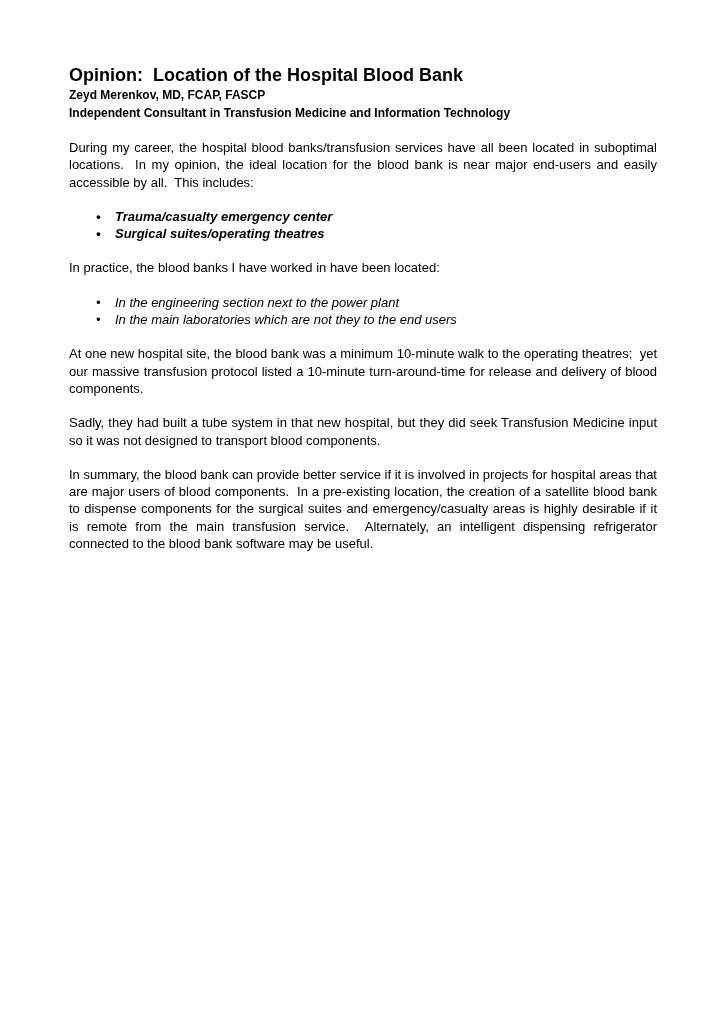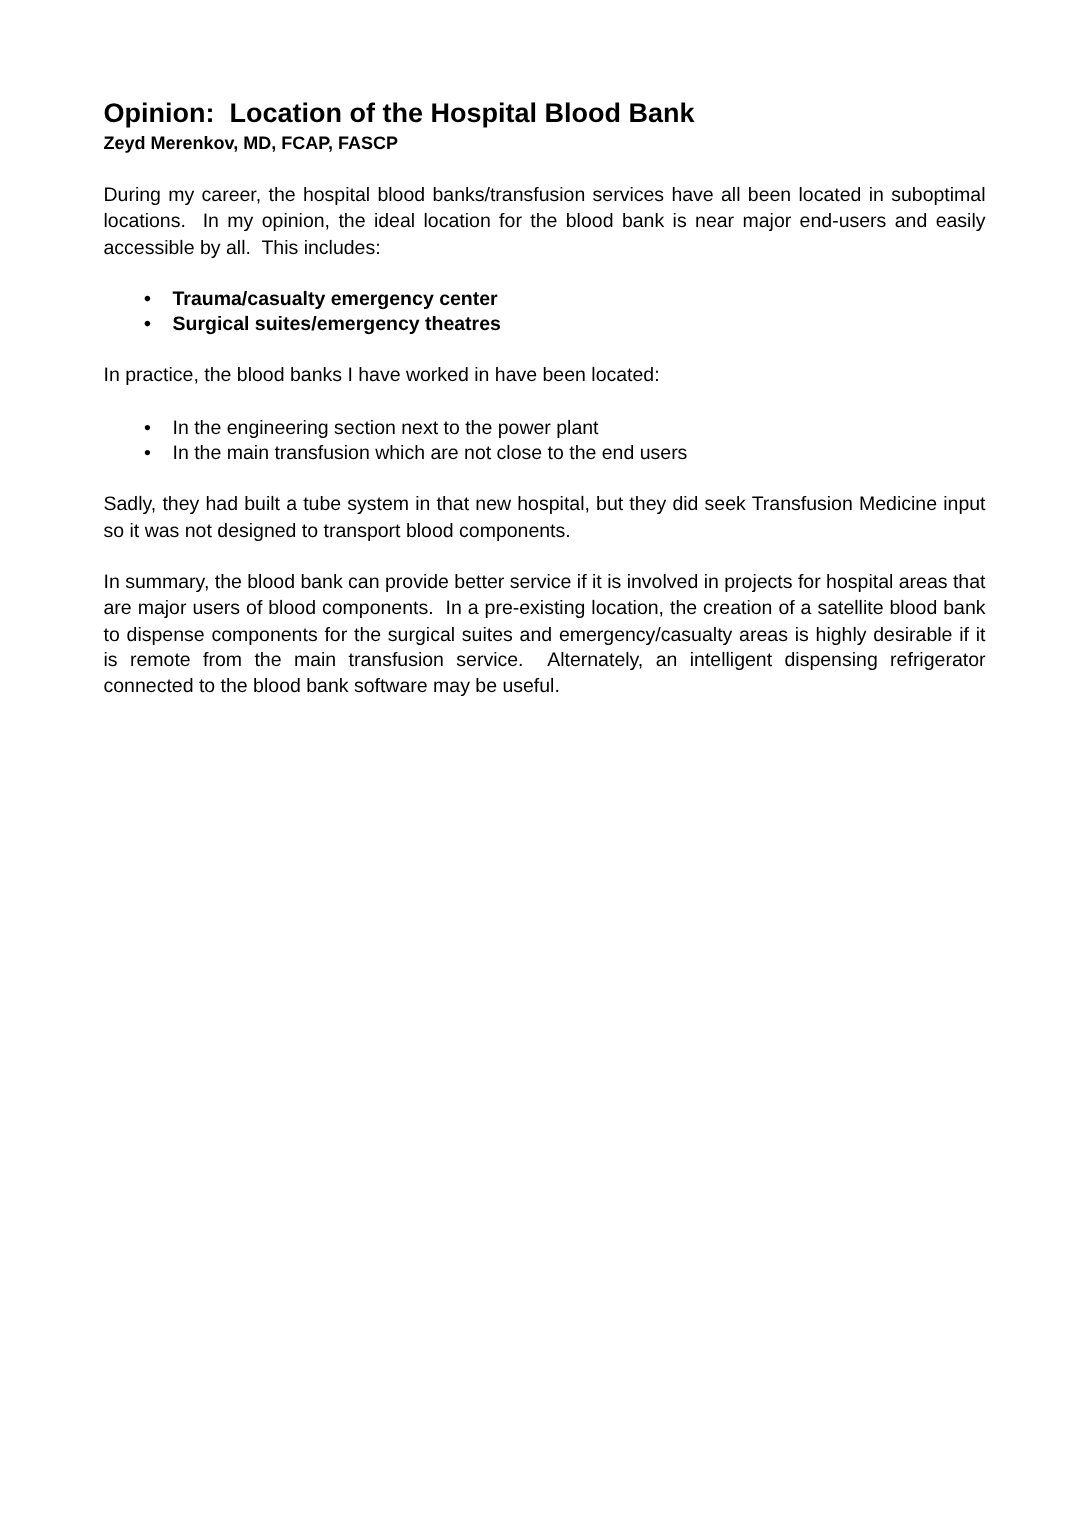--- a/index.html
+++ b/index.html
@@ -39,58 +39,61 @@
   }
   ul.doc-list {
     margin: 17px 0 0 0;
     padding: 0;
     list-style: none;
   }
   ul.doc-list li {
     position: relative;
     padding-left: 46px;
     margin: 0;
+    font-style: italic;
   }
   ul.doc-list li::before {
     content: "\2022";
     position: absolute;
     left: 27px;
     top: 0;
   }
   ul.doc-list.bold-list li { font-weight: bold; }
 </style>
 </head>
 <body>
 
 <div class="page">
 
   <h1 class="doc-title">Opinion:  Location of the Hospital Blood Bank</h1>
 
   <div class="byline">Zeyd Merenkov, MD, FCAP, FASCP</div>
 
+  <div class="byline">Independent Consultant in Transfusion Medicine and Information Technology</div>
 
   <p class="body-para">During my career, the hospital blood banks/transfusion services have all been located in suboptimal locations.  In my opinion, the ideal location for the blood bank is near major end-users and easily accessible by all.  This includes:</p>
 
   <ul class="doc-list bold-list">
 
       <li>Trauma/casualty emergency center</li>
 
-      <li>Surgical suites/emergency theatres</li>
+      <li>Surgical suites/operating theatres</li>
     </ul>
 
   <p class="body-para">In practice, the blood banks I have worked in have been located:</p>
 
   <ul class="doc-list">
 
 
       <li>In the engineering section next to the power plant</li>
 
-      <li>In the main transfusion which are not close to the end users</li>
+      <li>In the main laboratories which are not they to the end users</li>
     </ul>
 
 
+  <p class="body-para">At one new hospital site, the blood bank was a minimum 10-minute walk to the operating theatres;  yet our massive transfusion protocol listed a 10-minute turn-around-time for release and delivery of blood components.</p>
 
 
   <p class="body-para">Sadly, they had built a tube system in that new hospital, but they did seek Transfusion Medicine input so it was not designed to transport blood components.</p>
 
   <p class="body-para">In summary, the blood bank can provide better service if it is involved in projects for hospital areas that are major users of blood components.  In a pre-existing location, the creation of a satellite blood bank to dispense components for the surgical suites and emergency/casualty areas is highly desirable if it is remote from the main transfusion service.  Alternately, an intelligent dispensing refrigerator connected to the blood bank software may be useful.</p>
 
 </div>
 
 </body></html>

